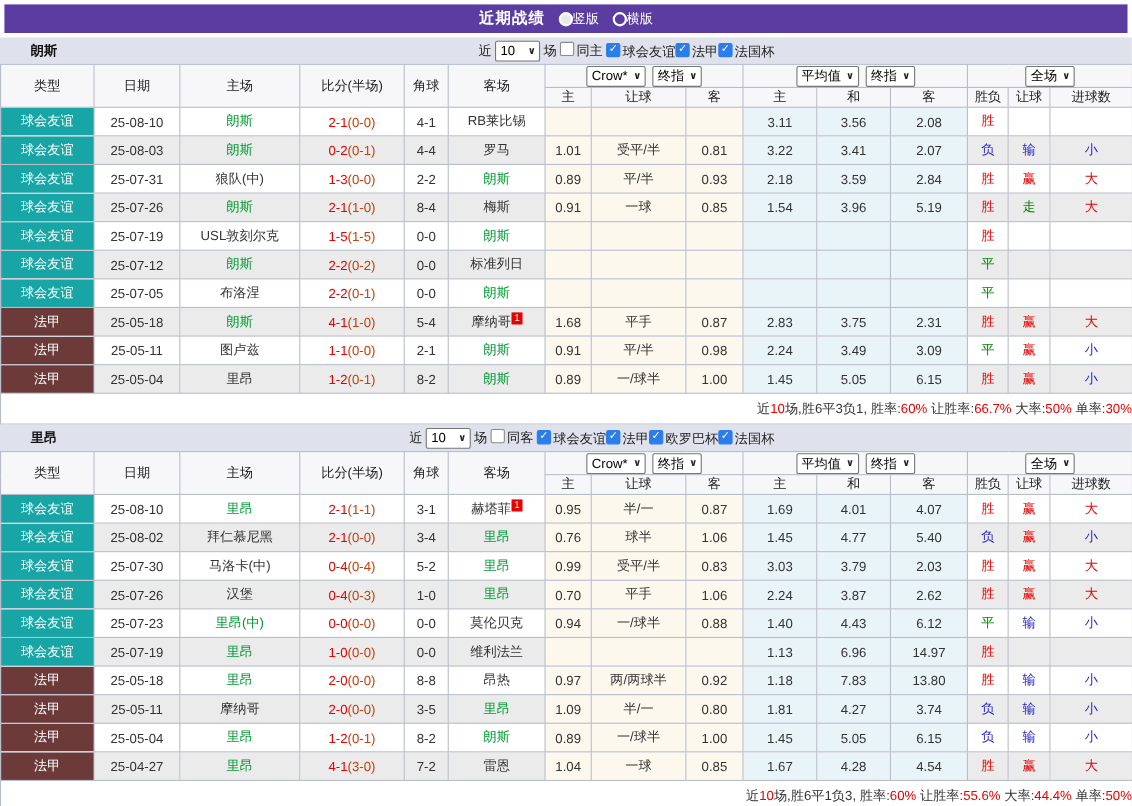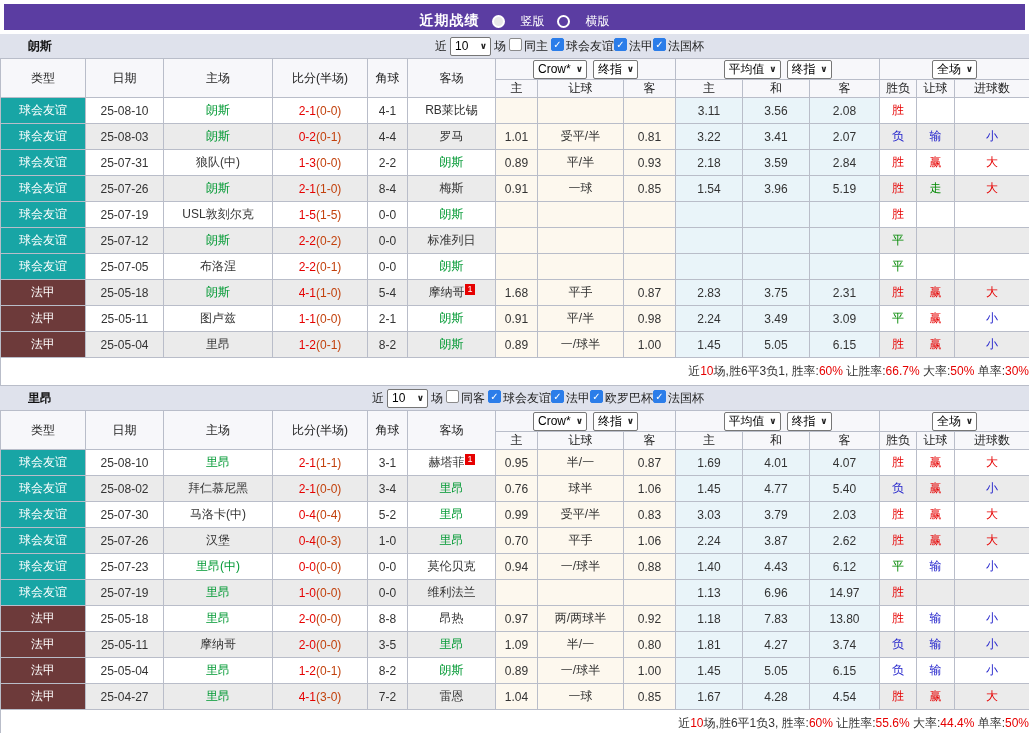--- a/index.html
+++ b/index.html
@@ -3,24 +3,24 @@
 <meta charset="utf-8">
 <style>
   html,body{margin:0;padding:0}
   body{
     width:1029px;height:733px;overflow:hidden;background:#fff;color:#333;
     font-family:"Liberation Sans","DejaVu Sans",sans-serif;font-size:12px;
   }
   
   .titlebar{
     margin:4px;height:26px;background:var(--purple,#5b3da2);
-    display:flex;align-items:flex-end;justify-content:center;gap:12px;color:#fff;
+    display:flex;align-items:center;justify-content:center;gap:12px;color:#fff;
   }
   .tb-title{font-weight:bold;font-size:14px;letter-spacing:1px}
-  .radio-item{display:inline-flex;align-items:center;gap:16px;cursor:pointer}
+  .radio-item{display:inline-flex;align-items:center;gap:0;cursor:pointer}
   .radio{width:9px;height:9px;border-radius:50%;border:2px solid #fff;background:transparent;flex:none}
   .radio.selected{background:#e9e9e9}
   .radio-label{font-size:12px}
   
   .band{
     height:24px;background:var(--band,#dfe2ec);display:flex;align-items:center;
     padding-left:28px;box-sizing:border-box;
   }
   .team-name{font-weight:bold;color:#111}
   .filters{margin-left:auto;margin-right:325px;display:flex;align-items:center;gap:3px;white-space:nowrap}

